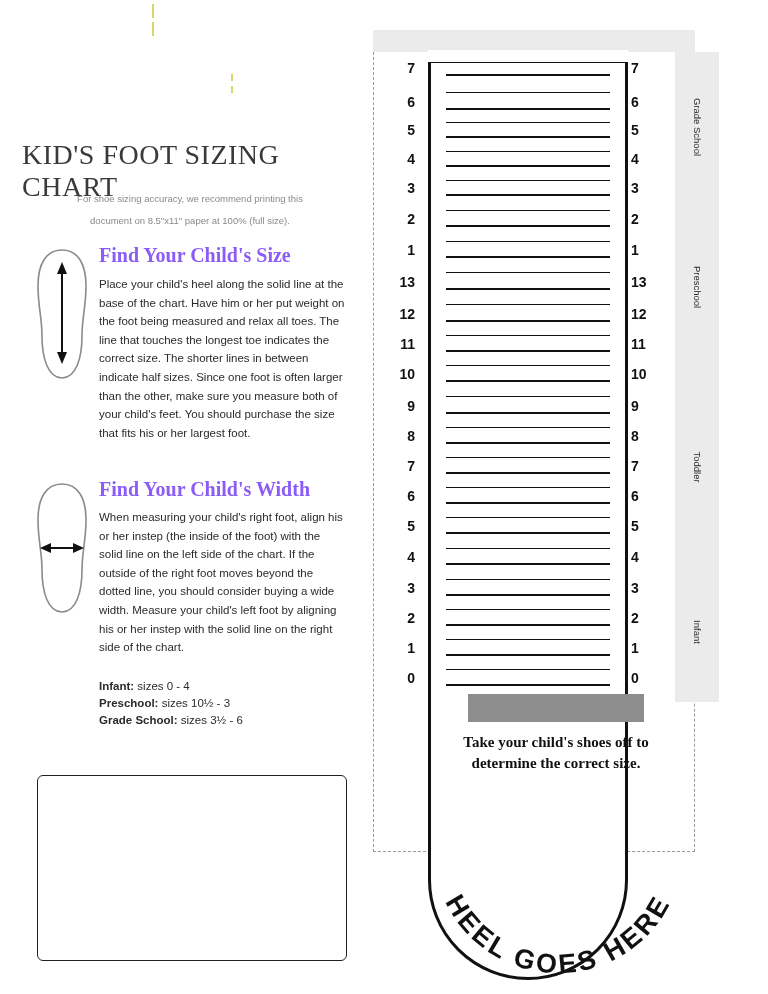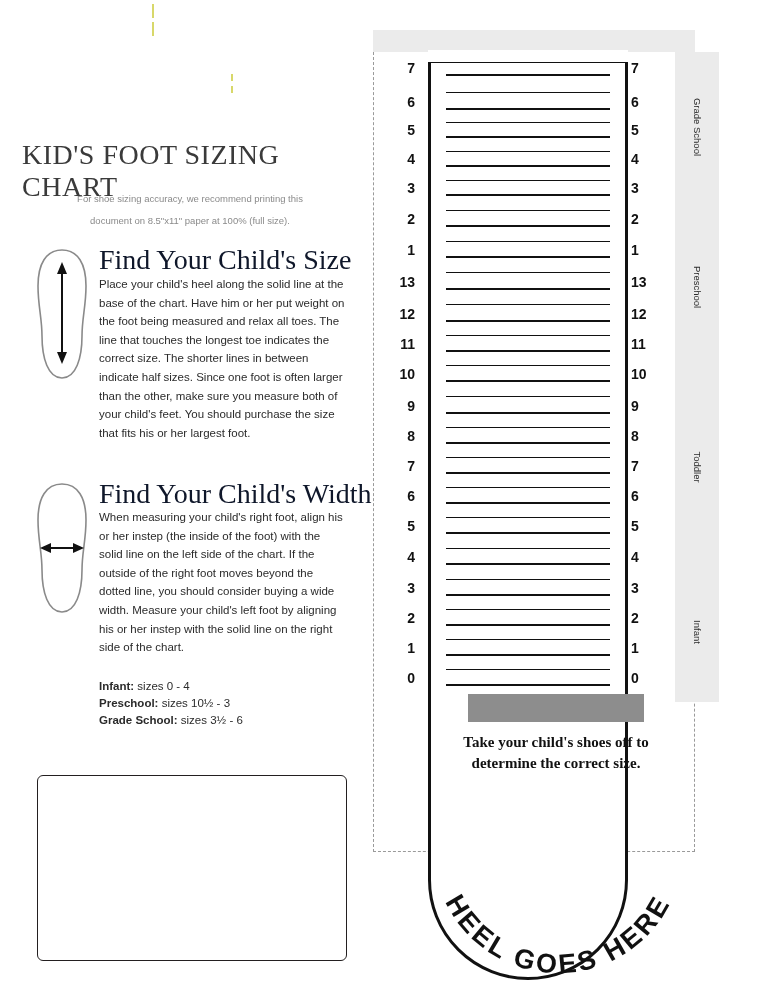--- a/index.html
+++ b/index.html
@@ -24,21 +24,21 @@
     font-weight:400;
   }
   .subtitle{
     position:absolute;left:60px;top:188px;width:260px;
     text-align:center;
     font-size:9.5px;line-height:22px;color:#8a8a8a;
   }
 
   .section-head{
     font-family:"Liberation Serif", serif;
-    font-size:28px;color:#0f172a;font-weight:400;
+    font-size:20px;color:#8b5cf6;font-weight:700;
   }
   .body-text{
     font-size:11.5px;line-height:18.6px;color:#2b2b2b;
   }
 
   .sec1-head{position:absolute;left:99px;top:244px;}
   .sec1-text{position:absolute;left:99px;top:275px;width:248px;}
 
   .sec2-head{position:absolute;left:99px;top:478px;}
   .sec2-text{position:absolute;left:99px;top:508px;width:248px;}

